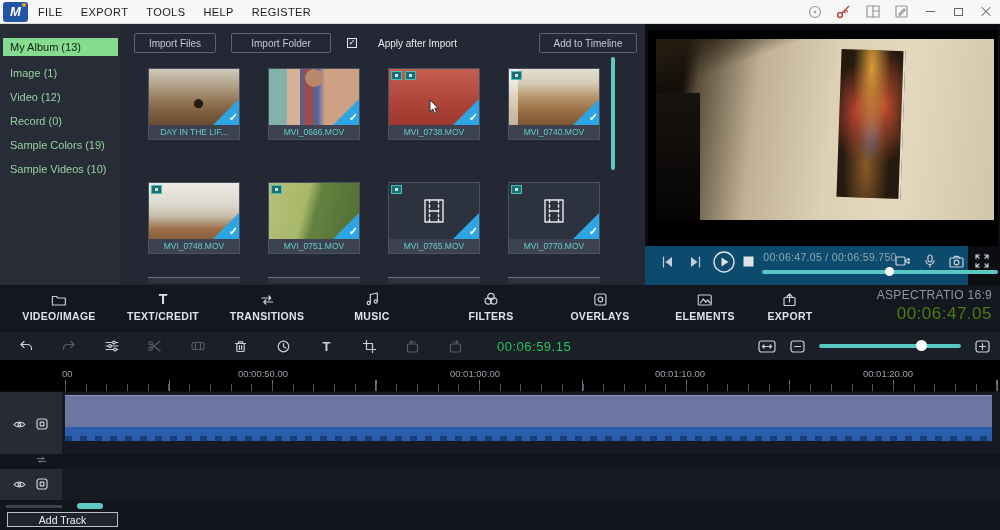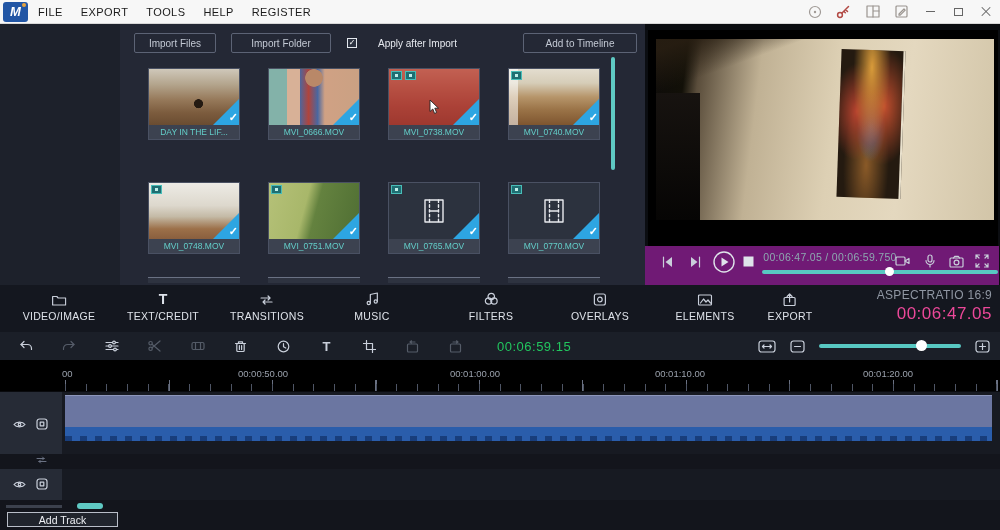--- a/index.html
+++ b/index.html
@@ -31,21 +31,21 @@
 
 #library{position:absolute;left:120px;top:0;width:525px;height:261px;background:#242835}
 #libbar{position:absolute;left:14px;top:9px;right:8px;height:20px;display:flex;align-items:center}
 .lib-btn{height:20px;border:1px solid #5c6375;border-radius:2px;color:#c3c9d4;font-size:10px;display:flex;align-items:center;justify-content:center;background:transparent}
 #btn-import-files{width:82px}
 #btn-import-folder{width:100px;margin-left:15px}
 #chk-wrap{display:flex;align-items:center;margin-left:16px}
 #chk{width:10px;height:10px;background:#2c3240;border:1px solid #e4e8ee;display:flex;align-items:center;justify-content:center}
 #chk:after{content:"✓";color:#fff;font-size:8px;line-height:1}
 #chk-label{font-size:10px;color:#e6e9ef;margin-left:21px}
-#btn-add-timeline{width:114px;margin-left:auto}
+#btn-add-timeline{width:98px;margin-left:auto}
 
 .thumb{position:absolute;width:92px;height:72px;border:1px solid #4a5163;background:#3c4250}
 .thumb-img{position:absolute;left:0;top:0;width:90px;height:56px;overflow:hidden}
 .thumb-name{position:absolute;left:0;bottom:0;width:90px;height:14px;background:#3c4250;color:#63cdc8;font-size:8.5px;line-height:14px;text-align:center;white-space:nowrap;overflow:hidden}
 .check-tri{position:absolute;right:0;bottom:14px;width:0;height:0;border-left:26px solid transparent;border-bottom:26px solid #2da5e2}
 .check-mark{position:absolute;right:1px;bottom:15px;color:#fff;font-size:11px;font-weight:bold}
 .badge{position:absolute;top:2px;width:11px;height:9px;background:#1f6e72;border:1px solid #49bdb8;display:flex;align-items:center;justify-content:center}
 .badge:after{content:"";width:3px;height:3px;background:#bfeeea}
 .hover-tint{position:absolute;left:0;top:0;width:90px;height:56px;background:rgba(198,64,52,.45)}
 .stub{position:absolute;width:92px;height:6px;background:#2e3340;border-top:1px solid #6a7183;top:253px}
@@ -58,34 +58,34 @@
 [data-art="white-room"]{background:linear-gradient(180deg,#edebe5 0%,#ddd8cd 40%,#c4baa6 60%,#9c7049 82%,#8a5f3e 100%)}
 [data-art="grass"]{background:linear-gradient(105deg,#b5c178 0%,#a8b76a 40%,#64823f 52%,#4f6e33 100%)}
 [data-art="filmstrip"]{background:#2c323e;display:flex;align-items:center;justify-content:center}
 
 
 #preview-panel{position:absolute;left:645px;top:0;width:355px;height:261px;background:#0b0d11}
 #video{position:absolute;left:3px;top:6px;width:350px;height:216px;background:#000}
 #scene{position:absolute;left:8px;right:4px;top:9px;bottom:26px;background:linear-gradient(160deg,rgba(40,30,18,.9) 4%,rgba(40,30,18,0) 18%),linear-gradient(97deg,#0e0c0a 0%,#121008 9%,#5a4d3b 13%,#c0b194 30%,#ddd0b4 52%,#e4d8bf 72%,#d2c5a8 100%)}
 #doorway{position:absolute;left:0;bottom:0;width:13%;height:70%;background:linear-gradient(180deg,#171310,#060504)}
 #painting{position:absolute;left:54%;top:6%;width:19%;height:82%;transform:rotate(2deg);border-right:2px solid #e9e1cd;background:radial-gradient(ellipse at 50% 12%,#d99b3a 0%,rgba(0,0,0,0) 42%),radial-gradient(ellipse at 28% 42%,#b8432f 0%,rgba(0,0,0,0) 40%),radial-gradient(ellipse at 72% 38%,#c24e2e 0%,rgba(0,0,0,0) 45%),radial-gradient(ellipse at 52% 52%,#3e6fa8 0%,rgba(0,0,0,0) 32%),radial-gradient(ellipse at 46% 78%,#8a5a28 0%,rgba(0,0,0,0) 48%),#241a10}
-#transport{position:absolute;left:0;top:222px;width:354px;height:39px;background:#701a75}
+#transport{position:absolute;left:0;top:222px;width:323px;height:39px;background:#0c4a6e}
 .pv-btn{position:absolute;display:flex;align-items:center;justify-content:center}
 #pv-time{position:absolute;left:110px;top:5px;width:150px;text-align:center;font-size:10.5px;color:#8da9b0;letter-spacing:.3px;white-space:nowrap}
 #pv-bar{position:absolute;left:117px;top:24px;width:236px;height:4px;border-radius:2px;background:#58c8c2}
 #pv-knob{position:absolute;top:-3px;left:52%;width:9px;height:9px;border-radius:50%;background:#fff}
 
 
 #tabbar{position:absolute;left:0;top:285px;width:1000px;height:47px;background:#14171f}
 .tab{position:absolute;top:6px;transform:translateX(-50%);text-align:center}
 .tab .ticon{height:15px;display:flex;align-items:flex-end;justify-content:center;margin-bottom:4px;color:#dde2ea;font-size:13px;line-height:13px}
-.tab .tlabel{font-size:10.5px;font-weight:normal;color:#dfe3ea;letter-spacing:.3px;white-space:nowrap}
+.tab .tlabel{font-size:10.5px;font-weight:bold;color:#dfe3ea;letter-spacing:.3px;white-space:nowrap}
 #statusbox{position:absolute;right:8px;top:3px;text-align:right}
 #aspect{font-size:12px;color:#8f96a2;letter-spacing:.3px}
-#big-time{font-size:17px;color:#ec4899;margin-top:2px;letter-spacing:.5px}
+#big-time{font-size:17px;color:#4d7c0f;margin-top:2px;letter-spacing:.5px}
 
 
 #tltoolbar{position:absolute;left:0;top:332px;width:1000px;height:28px;background:#1b1f28;display:flex;align-items:center}
 .tl-ico{width:43px;display:flex;justify-content:center}
 #tl-time{position:absolute;left:497px;font-size:13px;color:#22c55e;letter-spacing:.5px}
 #zoomctl{position:absolute;right:10px;top:0;height:28px;display:flex;align-items:center}
 .zbox{margin-left:14px}
 #zslider{position:relative;width:142px;height:4px;border-radius:2px;background:#58c8c2;margin-left:14px}
 #zknob{position:absolute;top:-4px;width:11px;height:11px;border-radius:50%;background:#fff}
 
@@ -161,20 +161,28 @@
         <span class="max-glyph"></span>
       </span>
     <span class="winctl">
         <span class="close-glyph"></span>
       </span>
   </div>
 </div>
 
 <div id="main">
 
+  <div id="sidebar">
+    <div class="side-item sel">My Album (13)</div>
+    <div class="side-item">Image (1)</div>
+    <div class="side-item">Video (12)</div>
+    <div class="side-item">Record (0)</div>
+    <div class="side-item">Sample Colors (19)</div>
+    <div class="side-item">Sample Videos (10)</div>
+  </div>
 
   <div id="library">
     <div id="libbar">
       <div class="lib-btn" id="btn-import-files">Import Files</div>
       <div class="lib-btn" id="btn-import-folder">Import Folder</div>
       <div id="chk-wrap">
         <span id="chk"></span>
         <span id="chk-label">Apply after Import</span>
       </div>
       <div class="lib-btn" id="btn-add-timeline">Add to Timeline</div>

